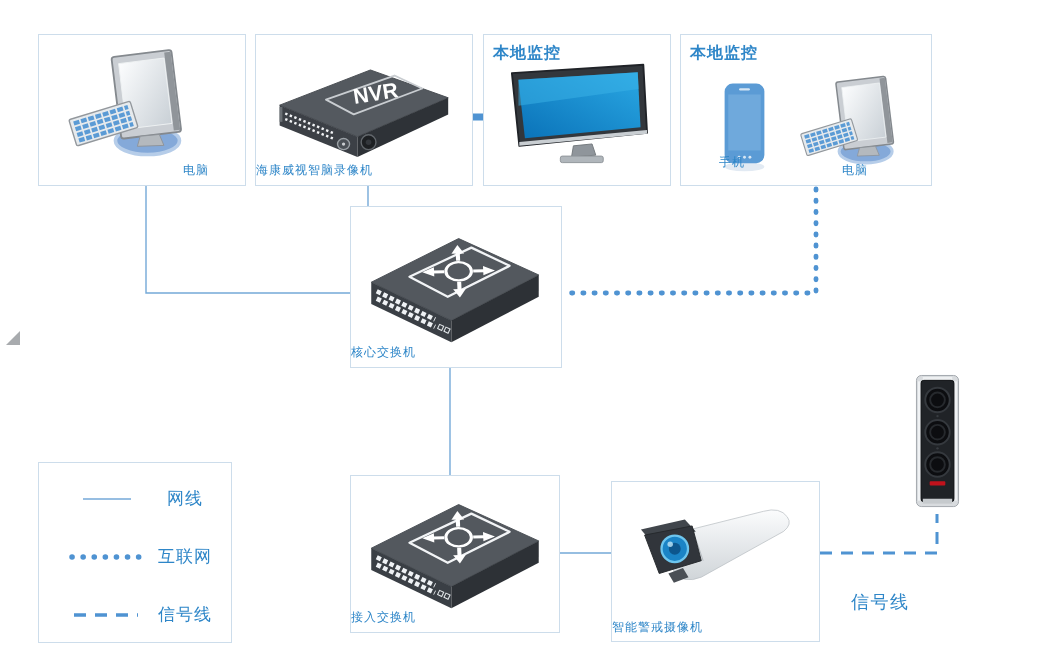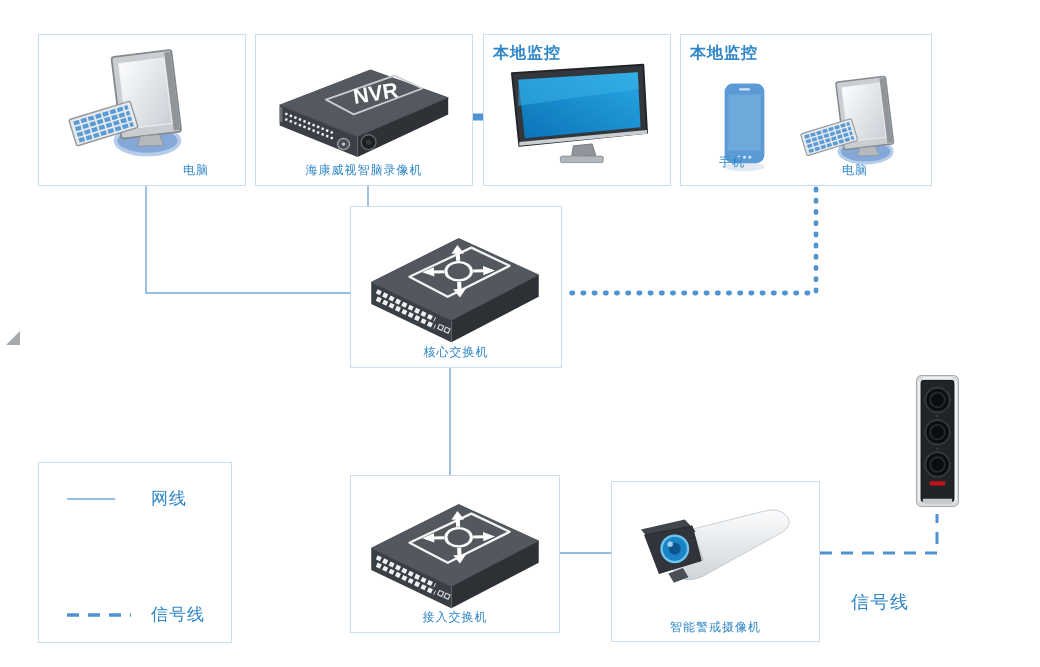--- a/index.html
+++ b/index.html
@@ -6,33 +6,33 @@
   .canvas{position:relative;width:1040px;height:667px;background:#ffffff;
     font-family:"Liberation Sans","DejaVu Sans",sans-serif;overflow:hidden;}
   .wires{position:absolute;left:0;top:0;width:1040px;height:667px;pointer-events:none;}
   .net{stroke:var(--c-line-thin,#74a9d8);stroke-width:1.4;fill:none;}
   .video{stroke:var(--c-line-accent,#4f93d2);stroke-width:7;stroke-linecap:round;}
   .inet{stroke:var(--c-line-accent,#4f93d2);stroke-width:4.8;stroke-linecap:round;
     stroke-linejoin:round;stroke-dasharray:1.2 10;fill:none;}
   .signal{stroke:var(--c-line-accent,#4f93d2);stroke-width:3;stroke-dasharray:12 9;fill:none;stroke-linejoin:round;}
   .node{position:absolute;background:#fff;border:1px solid var(--c-border,#cdddeb);box-sizing:border-box;}
   .lbl{position:absolute;color:var(--c-label,#2e86c8);font-size:12px;letter-spacing:1px;white-space:nowrap;}
-  .lbl.center{left:0;right:0;text-align:center;}
+  .lbl.center{left:0;right:0;}
   .ttl{position:absolute;top:8px;left:9px;color:var(--c-label,#2e86c8);font-size:16px;letter-spacing:1px;font-weight:bold;}
   .icon{position:absolute;}
   .box-pc{left:38px;top:34px;width:208px;height:152px;}
   .box-nvr{left:255px;top:34px;width:218px;height:152px;}
   .box-local{left:483px;top:34px;width:188px;height:152px;}
   .box-remote{left:680px;top:34px;width:252px;height:152px;}
   .box-core{left:350px;top:206px;width:212px;height:162px;}
   .box-access{left:350px;top:475px;width:210px;height:158px;}
   .box-camera{left:611px;top:481px;width:209px;height:161px;}
   .legend{left:38px;top:462px;width:194px;height:181px;display:flex;flex-direction:column;
     justify-content:space-between;padding:24px 12px 16px 14px;}
-  .legend-row{display:flex;align-items:center;gap:16px;}
+  .legend-row{display:flex;align-items:center;gap:16px;justify-content:center;}
   .legend-label{color:var(--c-label,#2e86c8);font-size:17px;letter-spacing:1px;}
   .speaker{position:absolute;left:915px;top:372px;width:45px;height:140px;}
   .signal-tag{position:absolute;left:851px;top:590px;color:var(--c-label,#2e86c8);
     font-size:18px;letter-spacing:1.5px;}
   .corner-tri{position:absolute;left:6px;top:331px;}
 </style>
 </head>
 <body>
 
 <svg width="0" height="0" style="position:absolute" aria-hidden="true">
@@ -214,20 +214,26 @@
 
   <div class="node legend">
     <div class="legend-row">
       <svg width="82" height="12">
         <line x1="14" y1="6" x2="62" y2="6" stroke="var(--c-line-thin,#74a9d8)" stroke-width="1.3"></line>
       </svg>
       <span class="legend-label">网线</span>
     </div>
     <div class="legend-row">
       <svg width="82" height="12">
+        <line x1="12" y1="6" x2="80" y2="6" stroke="var(--c-line-accent,#4f93d2)" stroke-width="5.5" stroke-linecap="round" stroke-dasharray="0.1 11"></line>
+      </svg>
+      <span class="legend-label">互联网</span>
+    </div>
+    <div class="legend-row">
+      <svg width="82" height="12">
         <line x1="14" y1="6" x2="78" y2="6" stroke="var(--c-line-accent,#4f93d2)" stroke-width="3.5" stroke-dasharray="12 9"></line>
       </svg>
       <span class="legend-label">信号线</span>
     </div>
   </div>
 
   <svg class="corner-tri" width="14" height="14">
     <polygon points="0,14 14,14 14,0" fill="#a8abae"></polygon>
   </svg>
 

